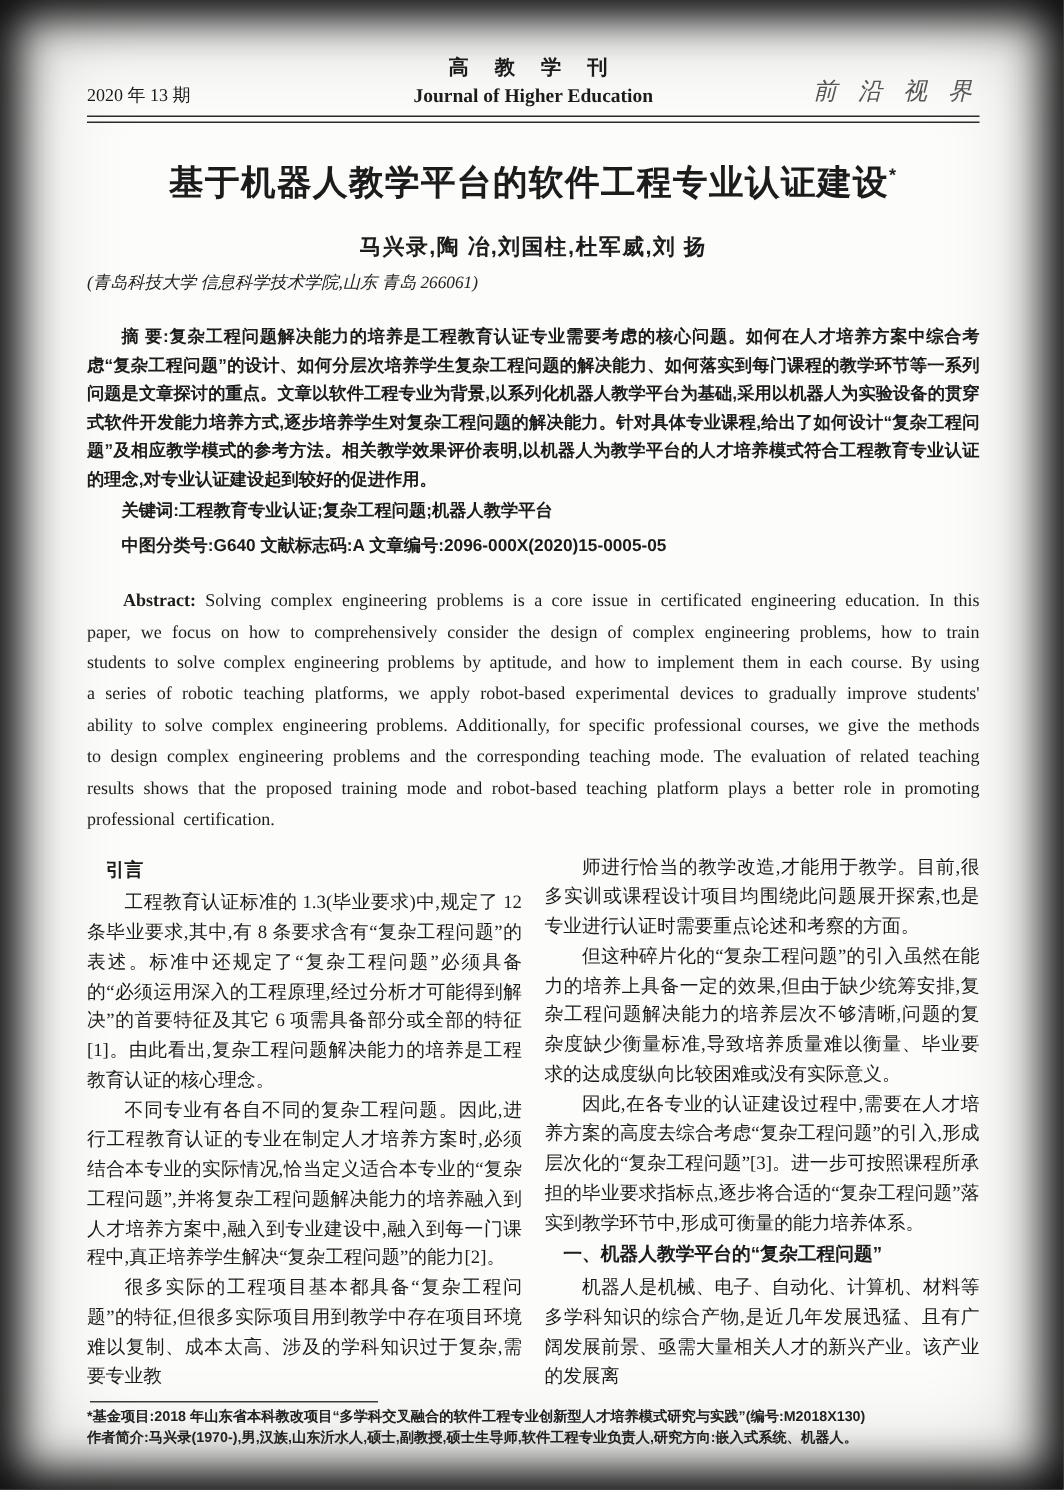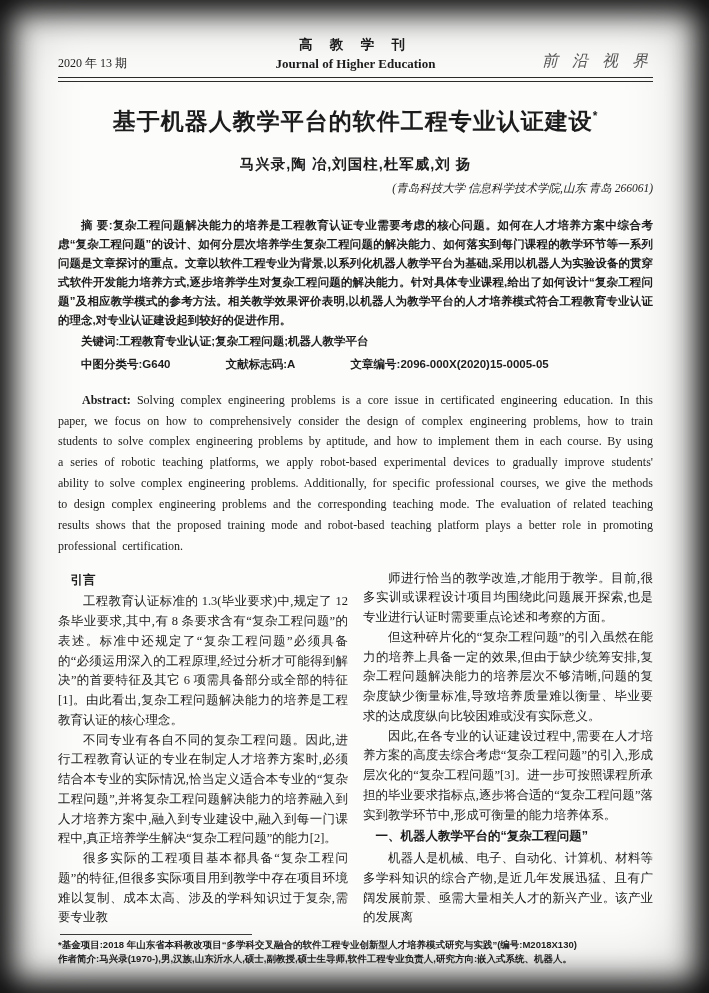--- a/index.html
+++ b/index.html
@@ -36,37 +36,37 @@
     font-family:"Liberation Sans",sans-serif;
     font-size:23px;font-weight:bold;letter-spacing:1px;
   }
   .title sup{font-size:12px;}
   .authors{
     margin-top:18px;text-align:center;
     font-family:"Liberation Sans",sans-serif;
     font-size:14.5px;font-weight:bold;letter-spacing:1px;
   }
   .affiliation{
-    margin-top:7px;text-align:right;
+    margin-top:7px;text-align:left;
     font-size:11.5px;font-style:italic;color:#222;
   }
   
   .abs-cn{
     margin-top:20px;
     font-family:"Liberation Sans",sans-serif;
     font-size:11.5px;font-weight:600;
     line-height:1.66;text-align:justify;
   }
   .abs-cn p{margin:0;text-indent:2em;}
   .kw-line{margin-top:2px;text-indent:2em;}
   .meta-line{
     margin-top:3px;text-indent:2em;
     display:block;
   }
-  .meta-line .seg{margin-right:52px;white-space:nowrap;}
+  .meta-line .seg{white-space:nowrap;}
   .meta-line .seg:last-child{margin-right:18px;}
   
   .abs-en{
     margin-top:16px;
     font-size:12px;line-height:1.74;text-align:justify;
     word-spacing:2.5px;
   }
   .abs-en p{margin:0;text-indent:2em;}
   .abs-en .kw{margin-top:2px;}
   b.lbl{font-weight:bold;}

